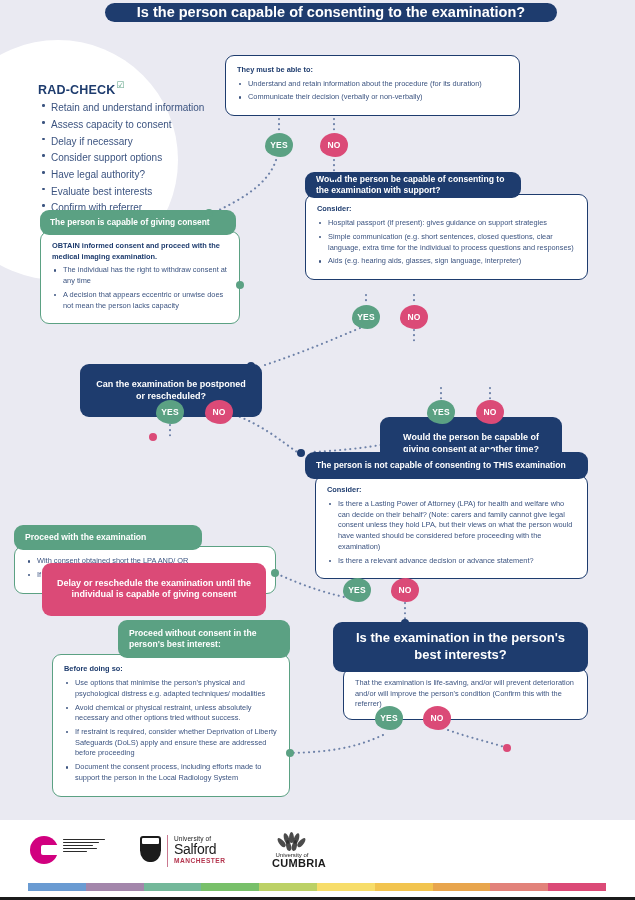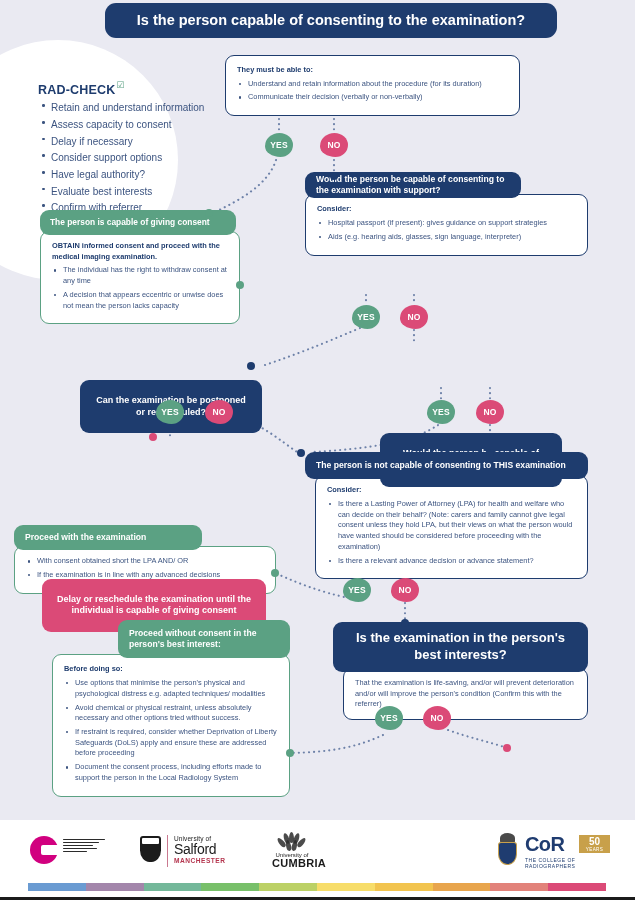--- a/index.html
+++ b/index.html
@@ -56,21 +56,21 @@
     position: relative;
     z-index: 3;
   }
   .hdr.green  { background: #5ba183; }
   .hdr.pink   { background: #db4a77; }
 
   .title-bar {
     left: 105px;
     top: 3px;
     width: 452px;
-    padding: 8px 14px;
+    padding: 0 14px;
     text-align: center;
     font-size: 14.5px;
     border-radius: 11px;
   }
 
   .body-box {
     background: #ffffff;
     border: 1.6px solid #1e3c6e;
     border-radius: 9px;
     color: #3c5480;
@@ -423,20 +423,21 @@
   </div>
   <div class="dot green" style="left:205px; top:209px;"></div>
   <div class="dot green" style="left:236px; top:281px;"></div>
 
   <div class="node" style="left:305px; top:172px; width:283px;">
     <div class="hdr" style="width:216px; padding:2px 11px; font-size:8.6px;">Would the person be capable of consenting to the examination with support?</div>
     <div class="body-box" style="margin-top:-4px;">
       <b>Consider:</b>
       <ul class="bl">
         <li>Hospital passport (if present): gives guidance on support strategies</li>
+        <li>Simple communication (e.g. short sentences, closed questions, clear language, extra time for the individual to process questions and responses)</li>
         <li>Aids (e.g. hearing aids, glasses, sign language, interpreter)</li>
       </ul>
     </div>
   </div>
   <div class="dot navy" style="left:330px; top:172px;"></div>
 
   <div class="blob yes" style="left:352px; top:305px;">YES</div>
   <div class="blob no" style="left:400px; top:305px;">NO</div>
 
   <div class="node hdr" style="left:80px; top:345px; width:182px; padding:15px 12px; text-align:center; font-size:9px;">Can the examination be postponed or rescheduled?</div>
@@ -537,32 +538,20 @@
         <span style="left:12px; top:0px;"></span>
         <span style="left:17px; top:1px; transform:rotate(20deg)"></span>
         <span style="left:22px; top:5px; transform:rotate(40deg)"></span>
         <span style="left:9px;  top:8px; transform:rotate(-12deg)"></span>
         <span style="left:15px; top:8px; transform:rotate(12deg)"></span>
       </div>
       <div class="cum-uni">University of</div>
       <div class="cum-name">CUMBRIA</div>
     </div>
 
-    <div class="logo logo-cor">
-      <div class="cor-crest">
-        <div class="cc-helm"></div>
-        <div class="cc-shield"></div>
-      </div>
-      <div class="cor-word">CoR</div>
-      <div class="cor-badge">
-        <div class="b50">50</div>
-        <div class="byr">YEARS</div>
-      </div>
-      <div class="cor-sub">THE COLLEGE OF RADIOGRAPHERS</div>
-    </div>
 
   </div>
 
   <div class="rainbow" id="rainbow-bar">
       <i style="background: rgb(106, 155, 210);"></i>
       <i style="background: rgb(163, 134, 171);"></i>
       <i style="background: rgb(116, 184, 154);"></i>
       <i style="background: rgb(120, 192, 106);"></i>
       <i style="background: rgb(188, 209, 102);"></i>
       <i style="background: rgb(247, 221, 106);"></i>

